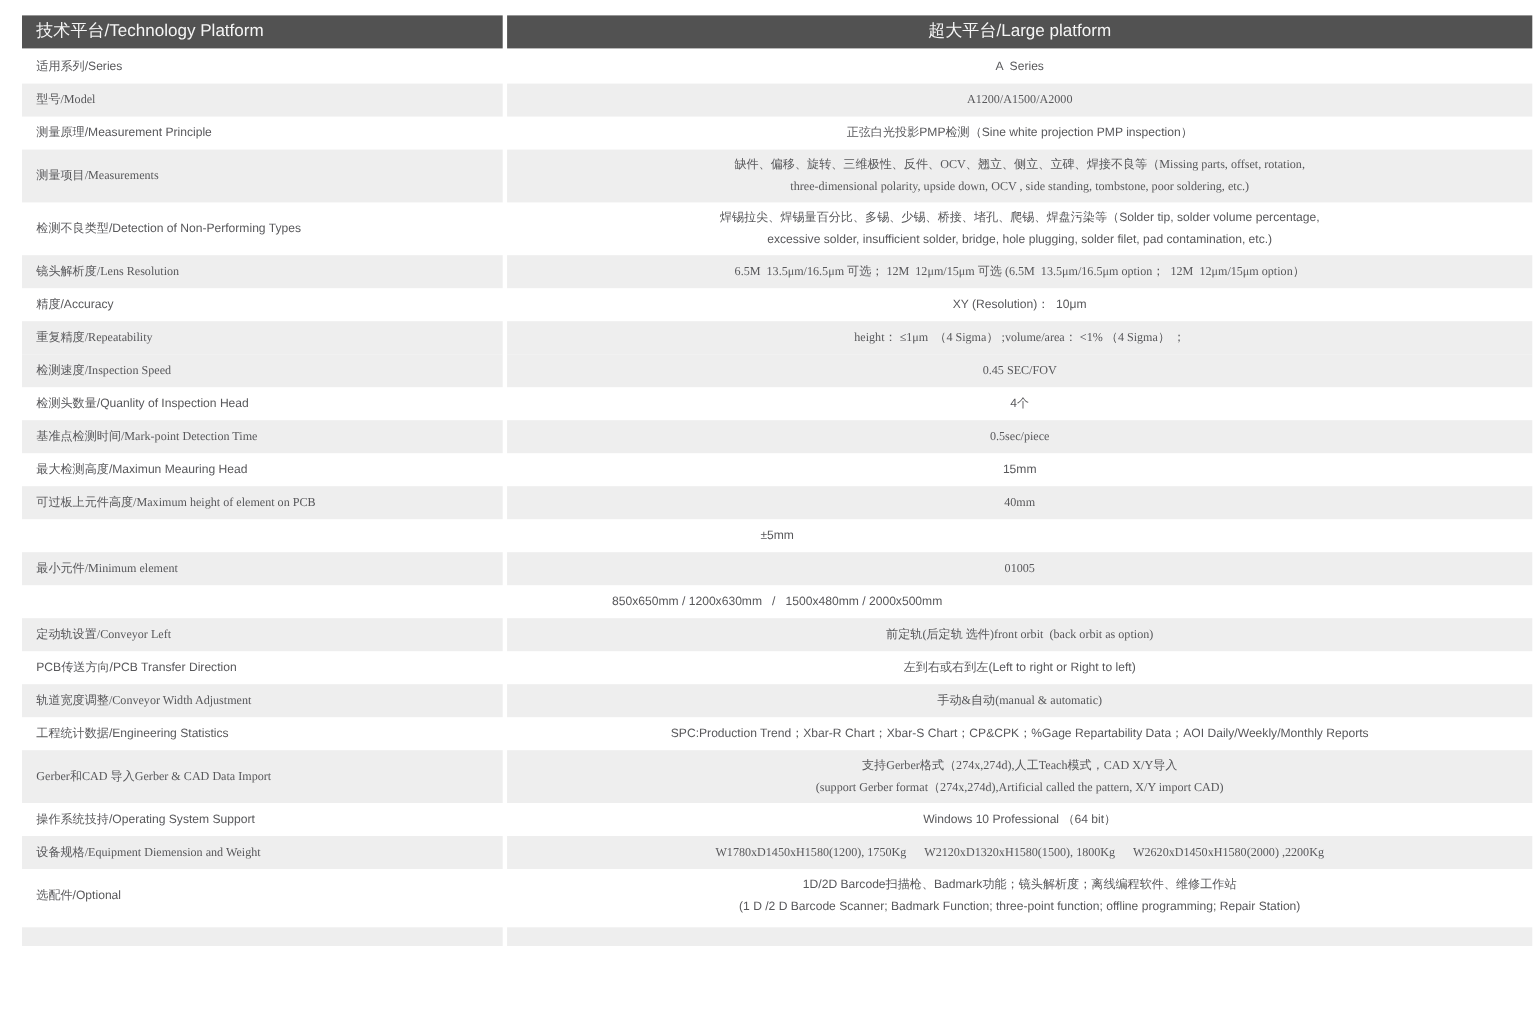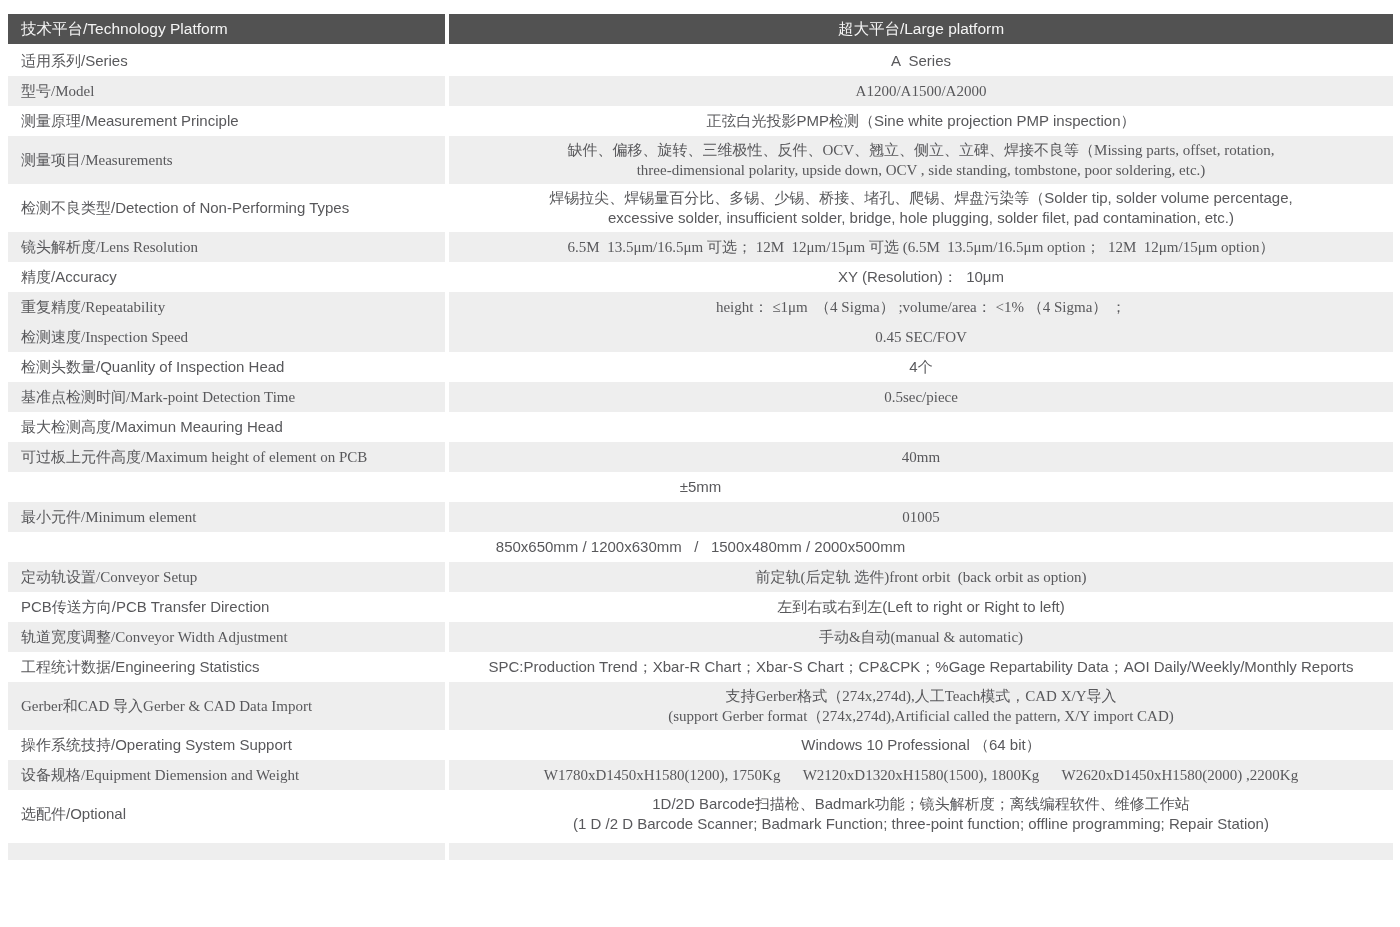--- a/index.html
+++ b/index.html
@@ -5,21 +5,21 @@
   html, body {
     margin: 0;
     padding: 0;
     background: #ffffff;
     font-family: "Liberation Sans", "DejaVu Sans", sans-serif;
     color: #58585b;
   }
   .table-wrap {
     width: 1400px;
     box-sizing: border-box;
-    padding: 14px 7px 0 8px;
+    padding: 14px 7px 0 20px;
     overflow: hidden;
     height: 927px;
   }
   .row {
     display: flex;
     gap: 4px;
   }
   .cell {
     box-sizing: border-box;
     min-height: 30px;
@@ -34,21 +34,21 @@
     text-align: left;
     align-items: flex-start;
   }
   .value-cell {
     flex: 1;
     padding: 4px 12px;
     text-align: center;
     align-items: center;
   }
   .line {
-    font-size: 15px;
+    font-size: 11px;
     line-height: 20px;
     white-space: pre-wrap;
   }
   .header-row {
     margin-bottom: 2px;
   }
   .header-row .cell {
     background: #525252;
     color: #f5f5f5;
     min-height: 30px;
@@ -171,20 +171,23 @@
           <div class="line">基准点检测时间/Mark-point Detection Time</div>
         </div>
         <div class="cell value-cell">
           <div class="line">0.5sec/piece</div>
         </div>
       </div>
       <div class="row">
         <div class="cell label-cell">
           <div class="line">最大检测高度/Maximun Meauring Head</div>
         </div>
+        <div class="cell value-cell">
+          <div class="line">15mm</div>
+        </div>
       </div>
       <div class="row alt">
         <div class="cell label-cell">
           <div class="line">可过板上元件高度/Maximum height of element on PCB</div>
         </div>
         <div class="cell value-cell">
           <div class="line">40mm</div>
         </div>
       </div>
       <div class="row">
@@ -200,21 +203,21 @@
           <div class="line">01005</div>
         </div>
       </div>
       <div class="row">
         <div class="cell value-cell">
           <div class="line">850x650mm / 1200x630mm   /   1500x480mm / 2000x500mm</div>
         </div>
       </div>
       <div class="row alt">
         <div class="cell label-cell">
-          <div class="line">定动轨设置/Conveyor Setup</div>
+          <div class="line">定动轨设置/Conveyor Left</div>
         </div>
         <div class="cell value-cell">
           <div class="line">前定轨(后定轨 选件)front orbit  (back orbit as option)</div>
         </div>
       </div>
       <div class="row">
         <div class="cell label-cell">
           <div class="line">PCB传送方向/PCB Transfer Direction</div>
         </div>
         <div class="cell value-cell">

